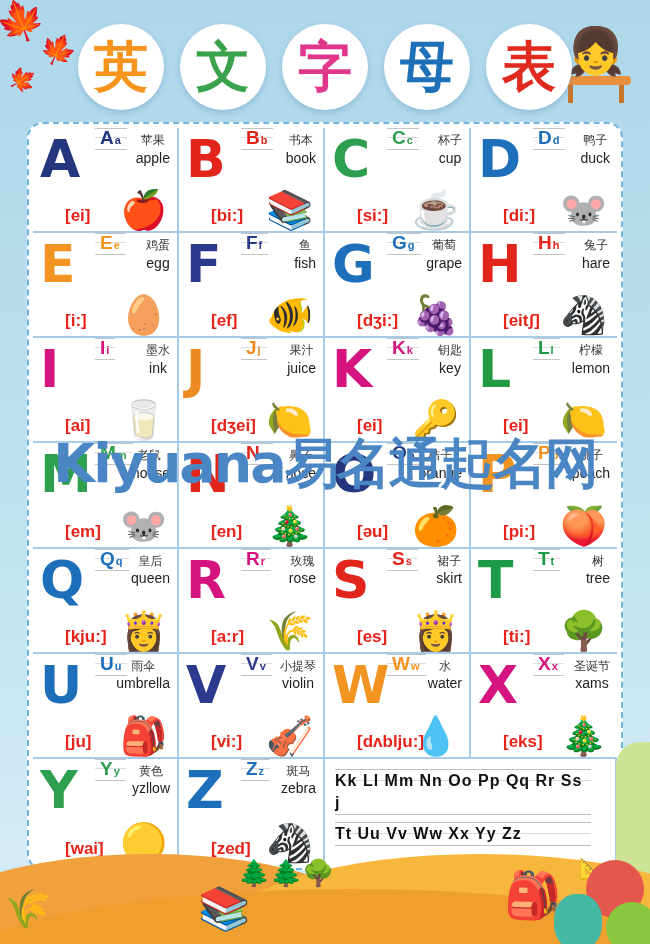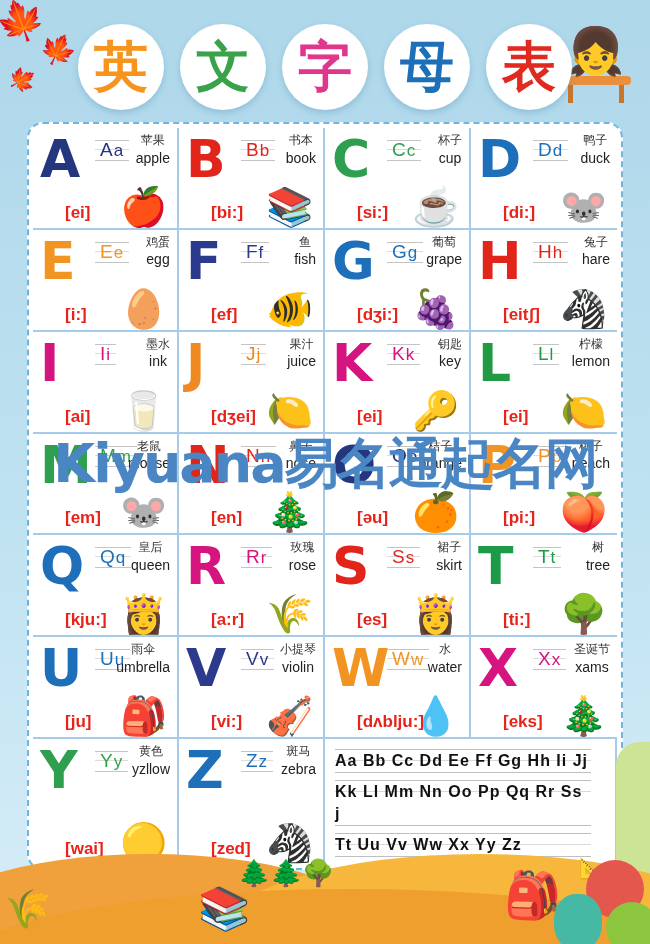--- a/index.html
+++ b/index.html
@@ -45,22 +45,22 @@
     display:grid;
     grid-template-columns:repeat(4,1fr);
     grid-template-rows:repeat(7,1fr);
   }
   .cell { position:relative; border-right:2px solid #a6cbe8; border-bottom:2px solid #a6cbe8; }
   .grid > :nth-child(4n) { border-right:none; }
   .grid > :nth-child(n+25) { border-bottom:none; }
 
   .big-letter { position:absolute; left:7px; top:0px; font-size:52px; font-weight:800; line-height:62px; font-family:"DejaVu Sans", sans-serif; }
   .pair {
-    position:absolute; left:62px; top:12px;
-    font-size:17px; font-weight:400; letter-spacing:1px; line-height:18px;
+    position:absolute; left:62px; top:0;
+    font-size:11px; font-weight:700; letter-spacing:1px; line-height:18px;
     padding:0 5px; border-top:1px solid #c4c4c4; border-bottom:1px solid #c4c4c4;
     background:linear-gradient(to bottom, transparent 8px, #dcdcdc 8px, #dcdcdc 9px, transparent 9px);
   }
   .pair::first-letter { font-size:19px; }
   .words { position:absolute; right:7px; top:5px; text-align:center; line-height:1.3; z-index:1; }
   .word-cn { display:block; font-size:12px; color:#333; }
   .word-en { display:block; font-size:14px; color:#222; }
   .phonetic { position:absolute; left:7px; bottom:5px; color:#e8231a; font-weight:800; font-size:17px;margin-left:25px; }
   .illustration { position:absolute; right:9px; bottom:2px; font-size:38px; line-height:1; }
 
@@ -414,21 +414,20 @@
     <span class="big-letter" style="color: rgb(29, 111, 186);">Z</span>
     <span class="pair" style="color: rgb(29, 111, 186);">Zz</span>
     <span class="words">
       <span class="word-cn">斑马</span>
       <span class="word-en">zebra</span>
     </span>
     <span class="phonetic">[zed]</span>
     <span class="illustration">🦓</span>
   </div>
 <div class="cell alpha-cell" id="alpha-panel">
-      <span class="staff">Aa Bb Cc Dd Ee Ff Gg Hh Ii Jj</span>
       <span class="staff">Kk Ll Mm Nn Oo Pp Qq Rr Ss  j</span>
       <span class="staff">Tt Uu Vv Ww Xx Yy Zz</span>
     </div>
   </div>
 </div>
 
 <div class="watermark" style="color: rgb(74, 134, 196);">Kiyuana易名通起名网</div>
 
 <div class="bush-right"></div>
 <div class="scene">

